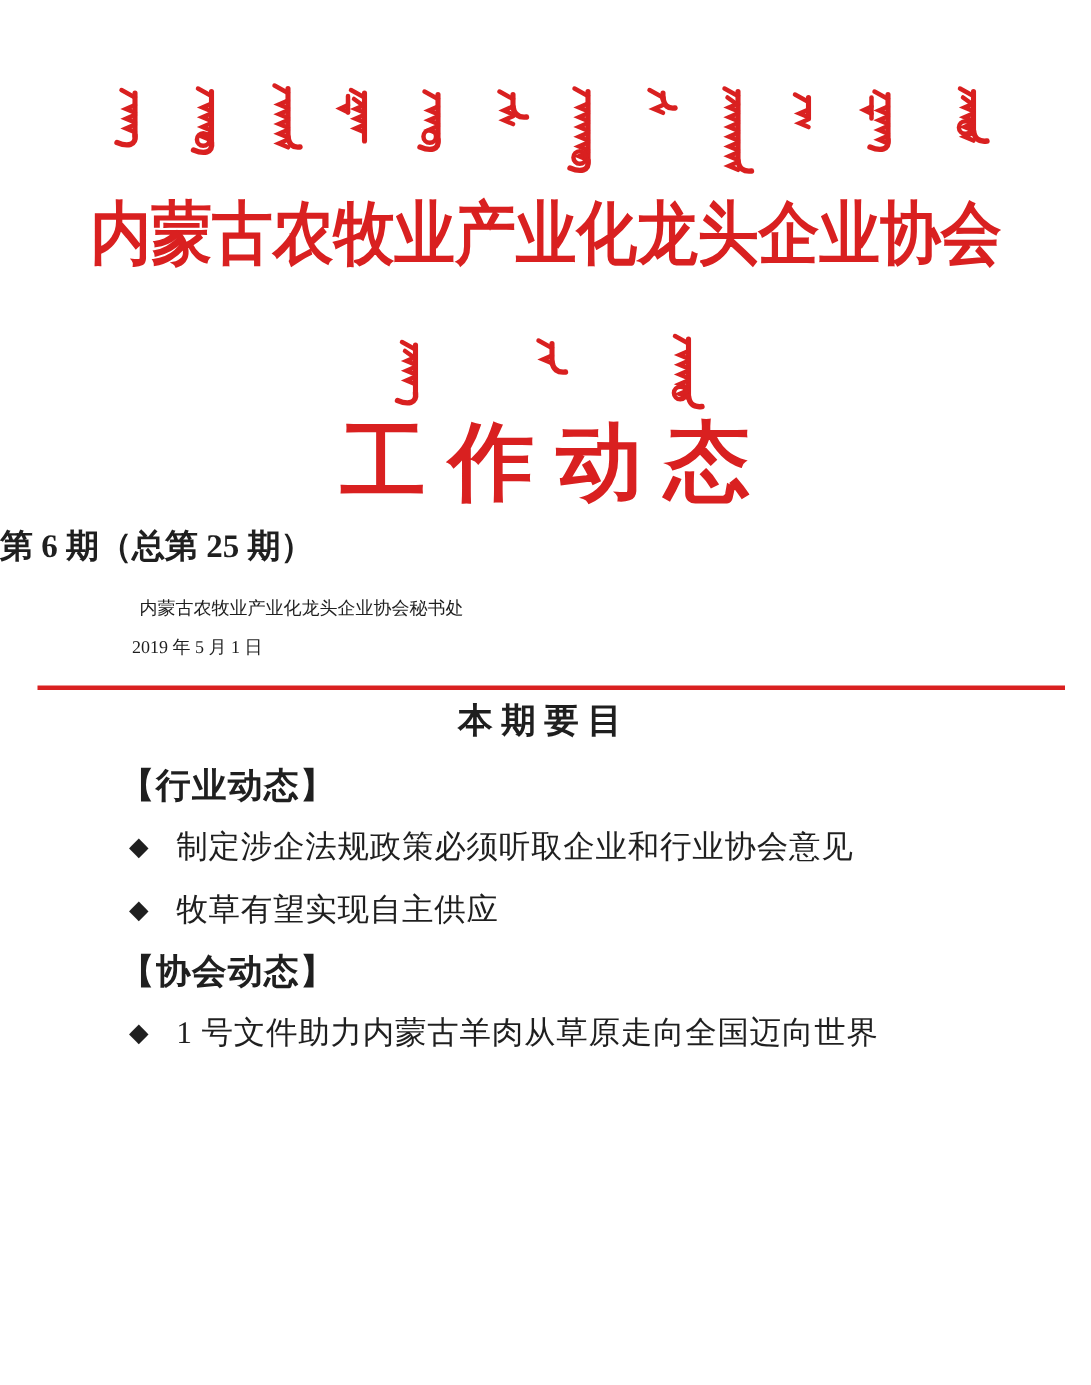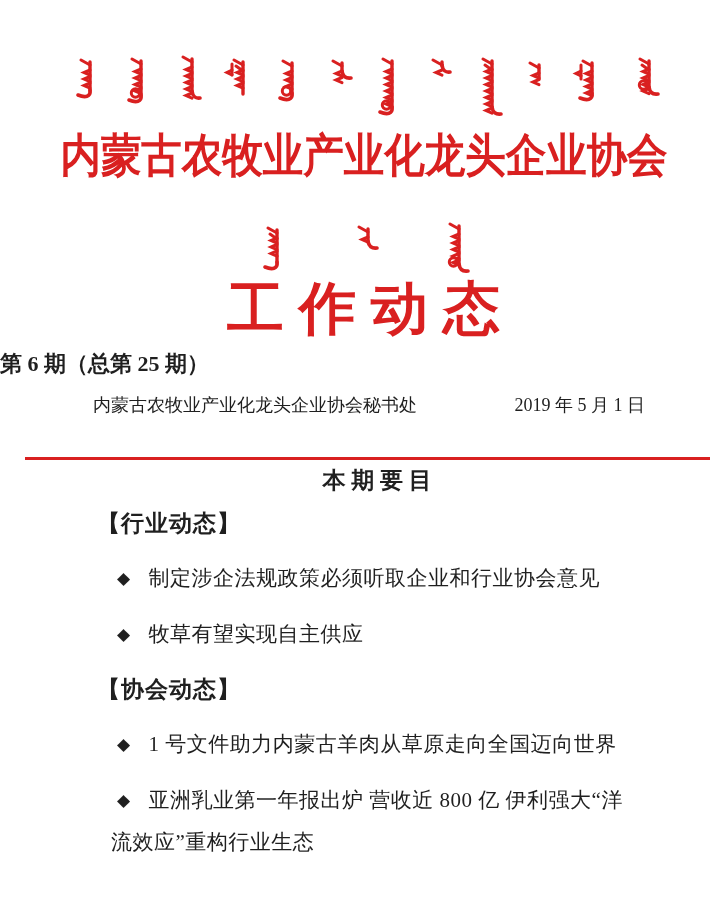--- a/index.html
+++ b/index.html
@@ -27,36 +27,36 @@
     color:var(--red); letter-spacing:15px; padding-left:15px; box-sizing:border-box;
     white-space:nowrap;
   }
   #issue-line {
     position:absolute; top:351px; left:0; width:727px;
     font-size:22px; line-height:26px; font-weight:700;
   }
   #pub-row {
     position:absolute; top:392px; left:88px; width:557px;
     display:flex; justify-content:space-between; align-items:baseline;
-    font-size:18px; line-height:26px;
+    font-size:12px; line-height:26px;flex-direction:column;
   }
   #pub-row .pub-left { padding-left:5px; }
 
   #red-rule {
     position:absolute; top:457px; left:25px; width:685px; height:3px;
     background:var(--red);
   }
 
-  #toc { position:absolute; top:466px; left:97px; width:560px;font-family:Liberation Serif, serif; }
+  #toc { position:absolute; top:466px; left:80px; width:560px;font-family:Liberation Serif, serif; }
   #toc-heading {
     margin:0 0 8px 0; text-align:center;
     font-size:23px; line-height:30px; font-weight:700;
   }
   .toc-section { margin:0; font-size:23px; line-height:40px; font-weight:700; letter-spacing:1px; }
-  .toc-item { margin:14px; font-size:21px; line-height:40px; letter-spacing:0.5px; }
+  .toc-item { margin:0; font-size:21px; line-height:40px; letter-spacing:0.5px; }
   .dia { font-size:17px; display:inline-block; margin:0 18px 0 6px; transform:translateY(-1px); }
 </style>
 </head>
 <body style="--red: #d92020; --ink: #1f1f1f;">
 
 <div id="mongol-line1" class="mongol-row">
     <svg width="20" height="42" viewBox="0 0 20 42" style="overflow: visible; margin-top: 3px;">
       <g stroke="#d92020" stroke-width="3" fill="none" stroke-linecap="round">
         <path d="M12,7 L3,2"></path>
         <path d="M12,4 V33" stroke-width="3.4"></path>
@@ -246,15 +246,14 @@
 <div id="red-rule"></div>
 
 <div id="toc">
   <h3 id="toc-heading">本 期 要 目</h3>
   <div id="toc-body">
       <p class="toc-section">【行业动态】</p>
       <p class="toc-item"><span class="dia">◆</span>制定涉企法规政策必须听取企业和行业协会意见</p>
       <p class="toc-item"><span class="dia">◆</span>牧草有望实现自主供应</p>
       <p class="toc-section">【协会动态】</p>
       <p class="toc-item"><span class="dia">◆</span>1 号文件助力内蒙古羊肉从草原走向全国迈向世界</p>
-      <p class="toc-item"><span class="dia">◆</span>亚洲乳业第一年报出炉 营收近 800 亿 伊利强大“洋流效应”重构行业生态</p>
     </div>
 </div>
 
 </body></html>

